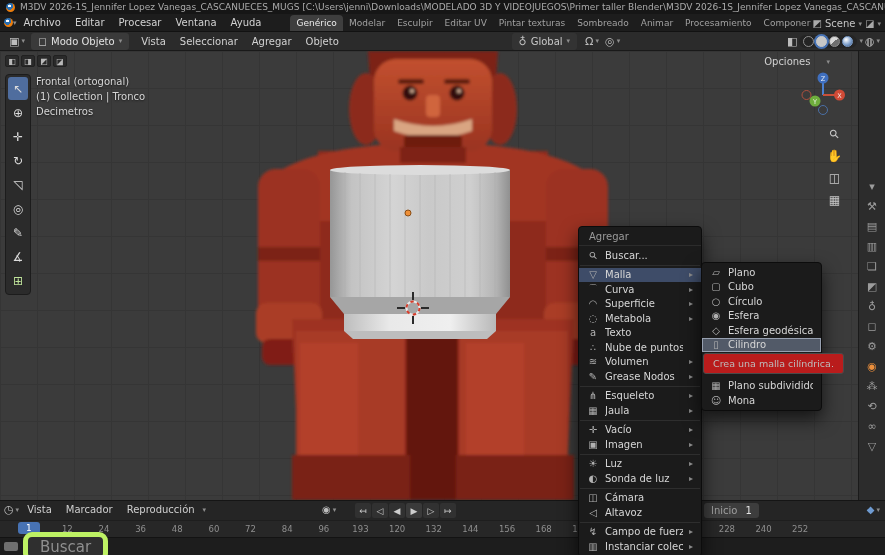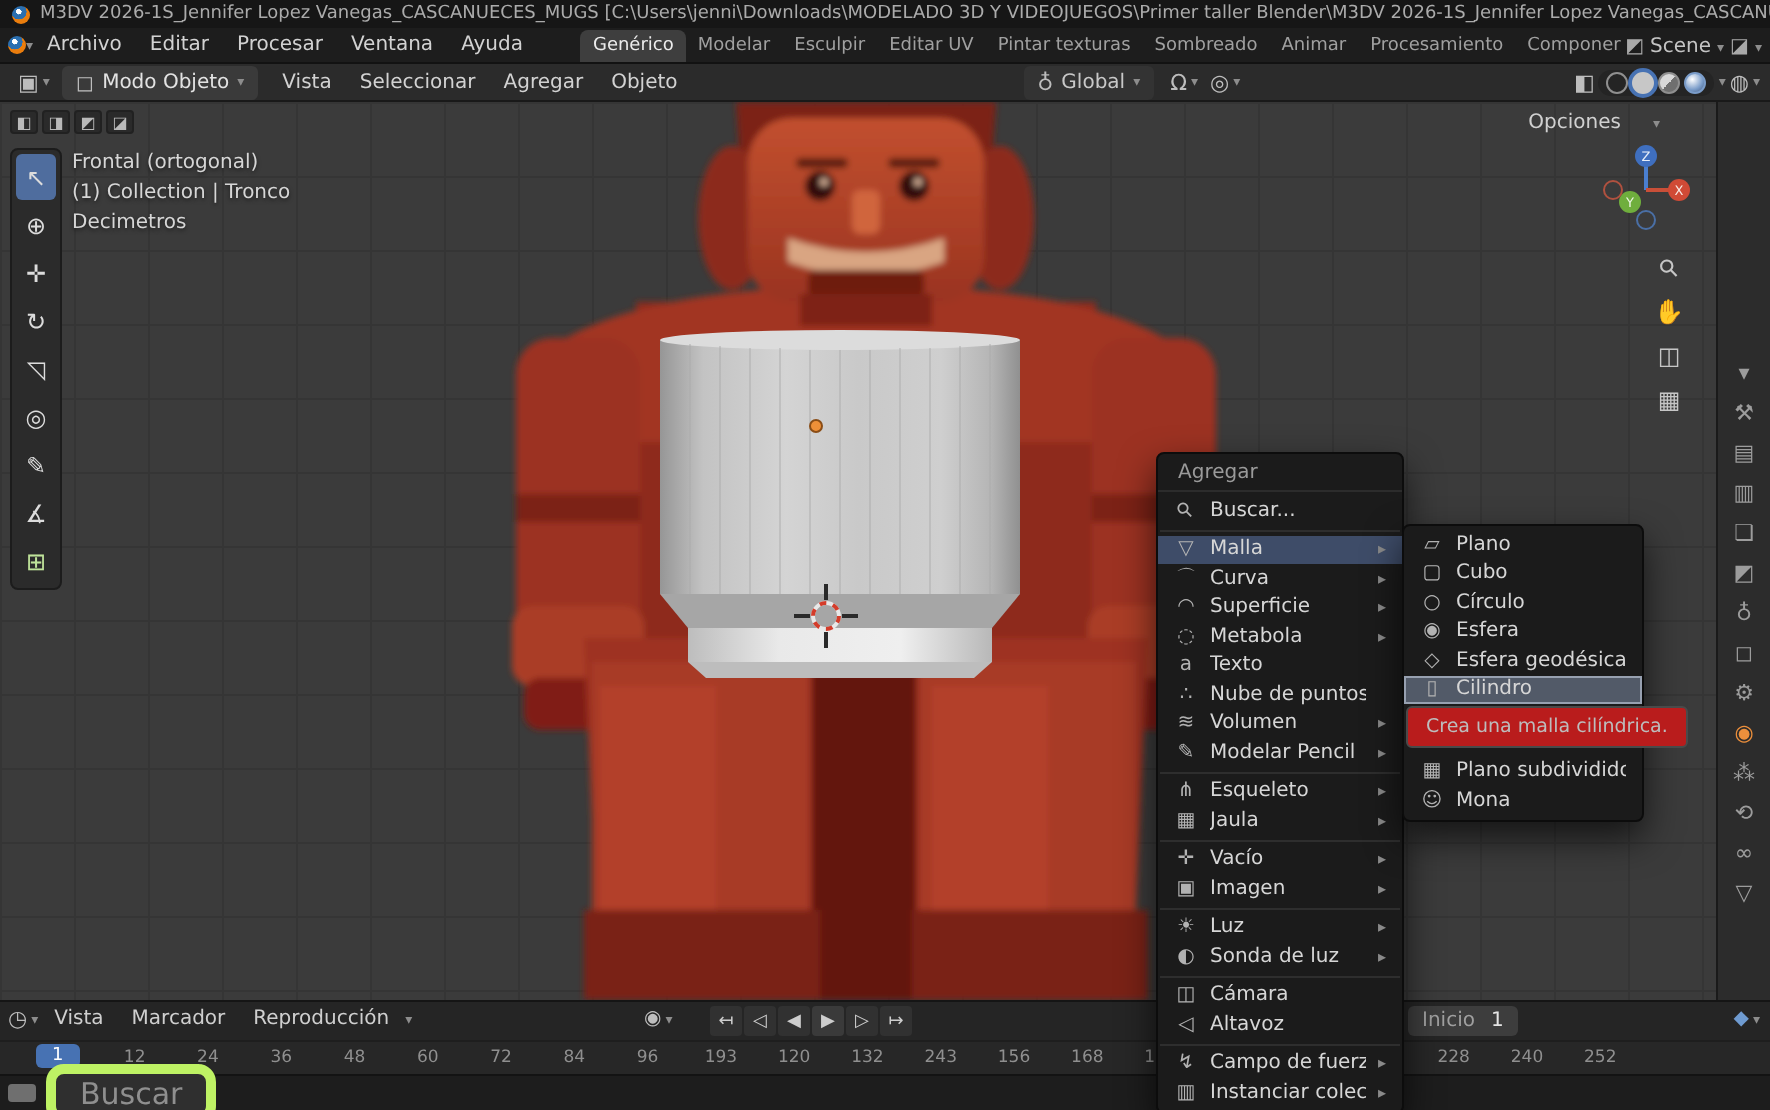--- a/index.html
+++ b/index.html
@@ -492,21 +492,21 @@
         <span class="fr" data-name="frame-tick-label"><span>24</span></span>
         <span class="fr" data-name="frame-tick-label"><span>36</span></span>
         <span class="fr" data-name="frame-tick-label"><span>48</span></span>
         <span class="fr" data-name="frame-tick-label"><span>60</span></span>
         <span class="fr" data-name="frame-tick-label"><span>72</span></span>
         <span class="fr" data-name="frame-tick-label"><span>84</span></span>
         <span class="fr" data-name="frame-tick-label"><span>96</span></span>
         <span class="fr" data-name="frame-tick-label"><span>193</span></span>
         <span class="fr" data-name="frame-tick-label"><span>120</span></span>
         <span class="fr" data-name="frame-tick-label"><span>132</span></span>
-        <span class="fr" data-name="frame-tick-label"><span>243</span></span>
+        <span class="fr" data-name="frame-tick-label"><span>144</span></span>
         <span class="fr" data-name="frame-tick-label"><span>156</span></span>
         <span class="fr" data-name="frame-tick-label"><span>168</span></span>
         <span class="fr" data-name="frame-tick-label"><span>180</span></span>
         <span class="fr" data-name="frame-tick-label"><span>192</span></span>
         <span class="fr" data-name="frame-tick-label"><span>204</span></span>
         <span class="fr" data-name="frame-tick-label"><span>216</span></span>
         <span class="fr" data-name="frame-tick-label"><span>228</span></span>
         <span class="fr" data-name="frame-tick-label"><span>240</span></span>
         <span class="fr" data-name="frame-tick-label"><span>252</span></span>
       </div>
@@ -565,21 +565,21 @@
         </div>
 
         <div class="mrow" data-name="add-menu-item-volume">
           <span class="mi" data-name="volume-icon">≋</span>
           <span class="lbl">Volumen</span>
           <span class="arr" data-name="submenu-arrow-icon">▸</span>
         </div>
 
         <div class="mrow" data-name="add-menu-item-grease-pencil">
           <span class="mi" data-name="grease-pencil-icon">✎</span>
-          <span class="lbl">Modelar Pencil</span>
+          <span class="lbl">Grease Nodos</span>
           <span class="arr" data-name="submenu-arrow-icon">▸</span>
         </div>
       <div class="msep" data-name="menu-separator"></div>
         <div class="mrow" data-name="add-menu-item-armature">
           <span class="mi" data-name="armature-icon">⋔</span>
           <span class="lbl">Esqueleto</span>
           <span class="arr" data-name="submenu-arrow-icon">▸</span>
         </div>
 
         <div class="mrow" data-name="add-menu-item-lattice">

